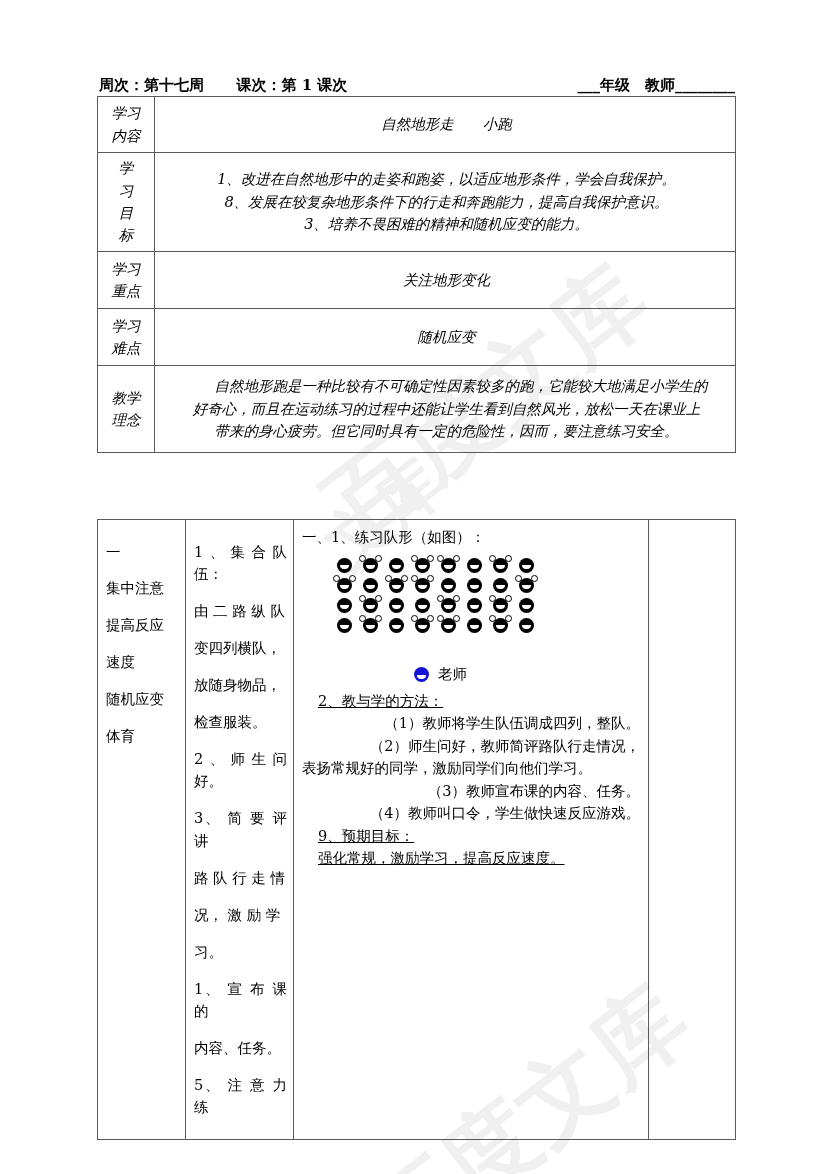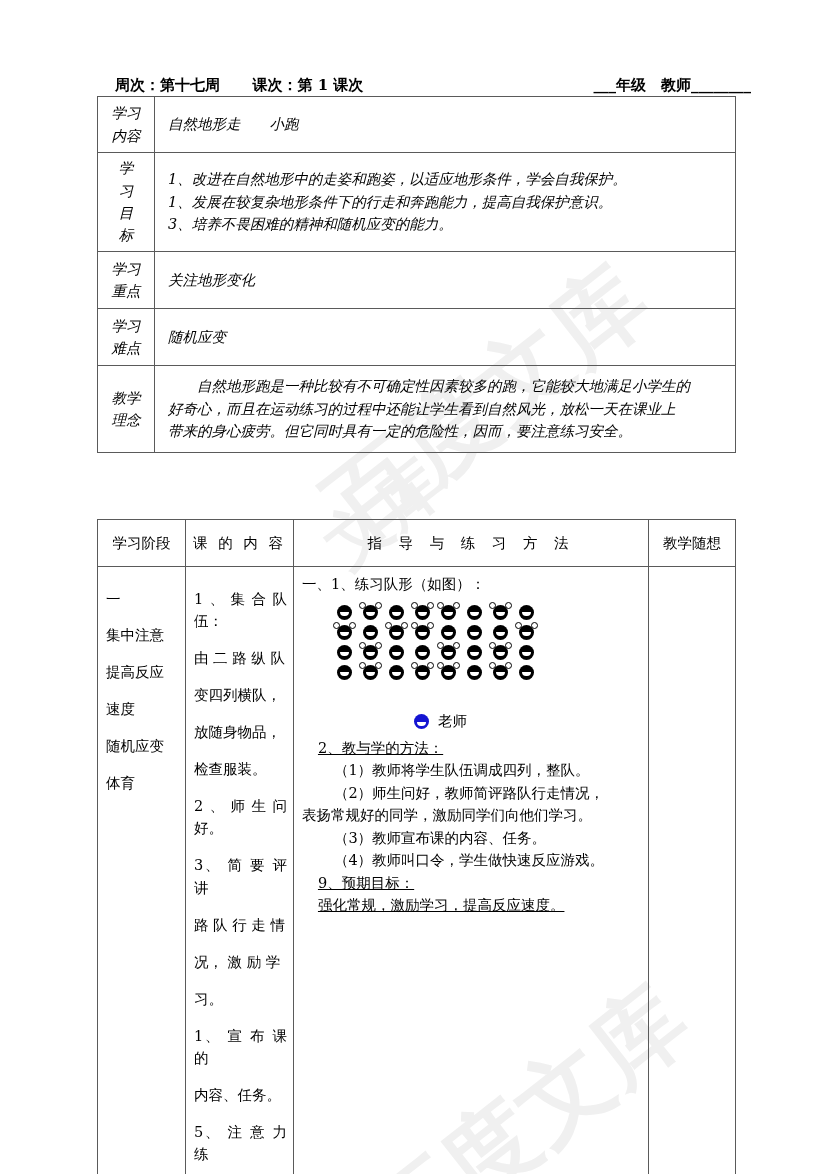--- a/index.html
+++ b/index.html
@@ -47,21 +47,21 @@
   }
   .wm-c {
     left: 320px; top: 470px;
     font-size: 64px;
     transform: rotate(-38deg);
   }
 
   
   .doc-header {
     position: absolute;
-    left: 113px;
+    left: 97px;
     top: 76px;
     width: 638px;
     height: 24px;
     font-size: 15px;
     font-weight: bold;
     color: #000;
     white-space: nowrap;
     z-index: 3;
   }
   .doc-header .hdr-left {
@@ -97,21 +97,21 @@
   .lbl {
     text-align: center;
     font-size: 14.5px;
     line-height: 1.35;
     padding: 4px 2px !important;
   }
   .lbl span { display: block; }
 
   .body-cell {
     padding: 7px 10px 7px 13px !important;
-    text-align: left;
+    text-align: center;
   }
   .body-cell p { margin: 0; }
 
   
   .proc-banner {
     text-align: center;
     font-size: 15px;
     padding: 7px 0 !important;
     letter-spacing: 0px;
   }
@@ -209,21 +209,21 @@
     flex: 0 0 auto;
   }
   .teacher-dot .tmouth {
     position: absolute;
     left: 3px; top: 8px;
     width: 9px; height: 4px;
     background: #fff;
     border-radius: 0 0 9px 9px;
   }
   .ind1 { padding-left: 1.1em; text-decoration: underline; }
-  .ind2 { padding-left: 2.2em; }
+  .ind2 { padding-left: 2.2em; text-align: right; }
 </style>
 </head>
 <body>
 
 <div class="page">
 
   <div class="watermark wm-a">百度文库</div>
   <div class="watermark wm-c">文库</div>
   <div class="watermark wm-b">百度文库</div>
 
@@ -253,21 +253,21 @@
       </tr>
       <tr>
         <td class="lbl" style="height:90px">
           <span>学</span>
           <span>习</span>
           <span>目</span>
           <span>标</span>
         </td>
         <td class="body-cell">
           <p>1、改进在自然地形中的走姿和跑姿，以适应地形条件，学会自我保护。</p>
-          <p>1、发展在较复杂地形条件下的行走和奔跑能力，提高自我保护意识。</p>
+          <p>8、发展在较复杂地形条件下的行走和奔跑能力，提高自我保护意识。</p>
           <p>3、培养不畏困难的精神和随机应变的能力。</p>
         </td>
       </tr>
       <tr>
         <td class="lbl" style="height:48px">
           <span>学习</span>
           <span>重点</span>
         </td>
         <td class="body-cell">
           <p>关注地形变化</p>
@@ -297,26 +297,20 @@
   </table>
 
   <table class="tbl tbl-bottom">
     <colgroup>
       <col style="width:88px">
       <col style="width:108px">
       <col style="width:355px">
       <col style="width:87px">
     </colgroup>
     <tbody>
-      <tr>
-        <td class="colhead" style="height:34px">学习阶段</td>
-        <td class="colhead sp-title">课 的 内 容</td>
-        <td class="colhead sp-title-wide">指 导 与 练 习 方 法</td>
-        <td class="colhead">教学随想</td>
-      </tr>
 
       <tr>
         <td class="stage-cell">
           <p>一</p>
           <p>集中注意</p>
           <p>提高反应</p>
           <p>速度</p>
           <p>随机应变</p>
           <p>体育</p>
         </td>

